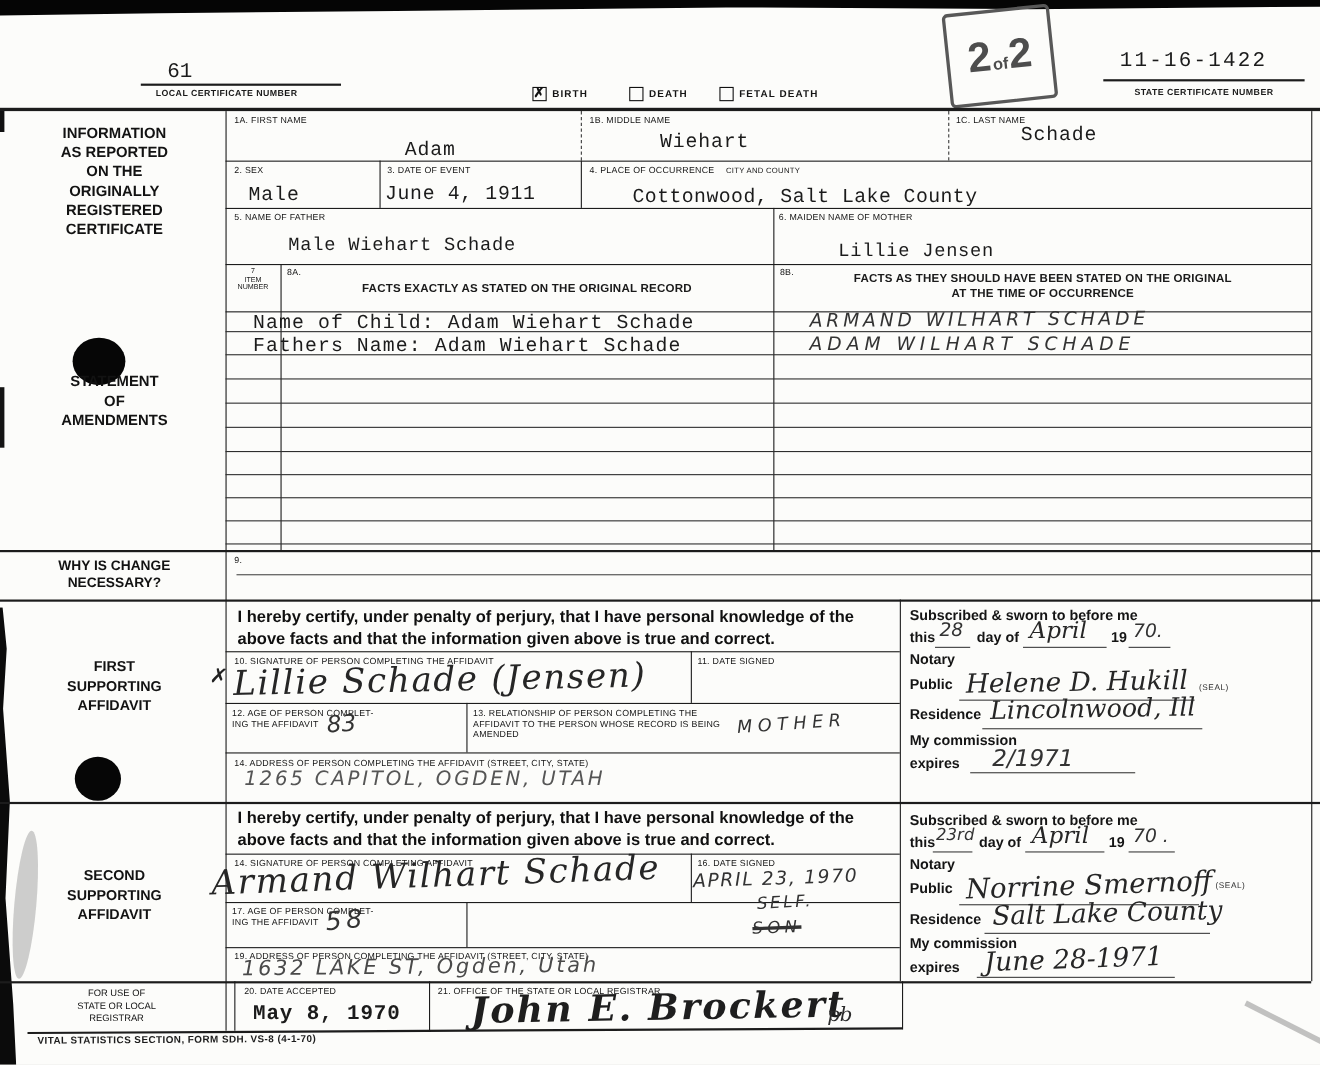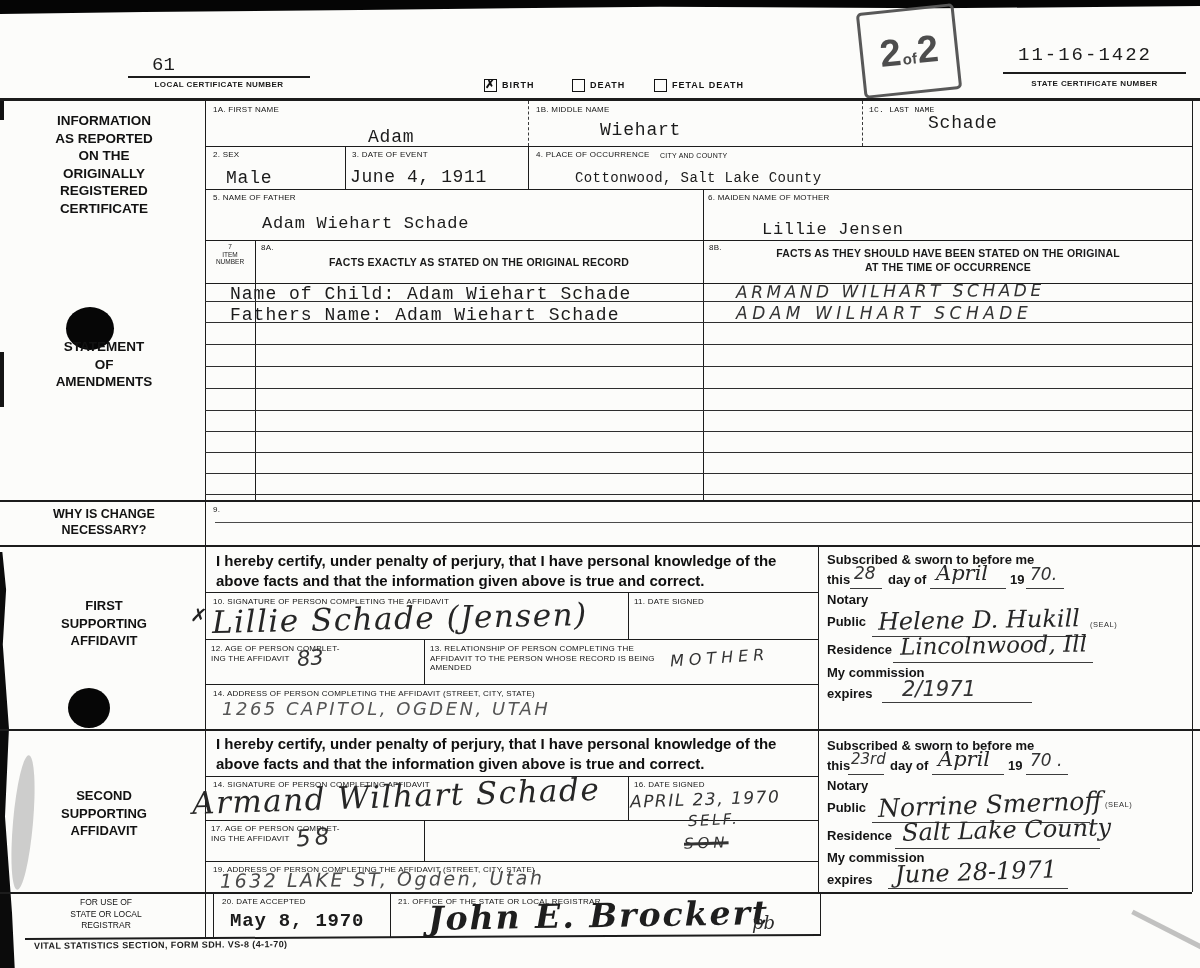--- a/index.html
+++ b/index.html
@@ -49,21 +49,21 @@
 
 
   <div class="stamp">
     <span class="big">2</span>
       <span class="of">of</span>
       <span class="big">2</span>
   </div>
 
   <div class="typed" style="left:152px;top:54px;font-size:19px;">61</div>
   <div class="hl" style="left:128px;top:76px;width:182px;height:2px;"></div>
-  <div class="abs" style="left:128px;top:80px;width:182px;text-align:center;font-size:8px;font-weight:bold;letter-spacing:.4px;">LOCAL CERTIFICATE NUMBER</div>
+  <div class="abs" style="left:115px;top:80px;width:182px;text-align:center;font-size:8px;font-weight:bold;letter-spacing:.4px;">LOCAL CERTIFICATE NUMBER</div>
 
   <div class="typed" style="left:1018px;top:44px;font-size:19px;letter-spacing:2px;">11-16-1422</div>
   <div class="hl" style="left:1003px;top:72px;width:183px;height:2px;"></div>
   <div class="abs" style="left:1003px;top:79px;width:183px;text-align:center;font-size:8px;font-weight:bold;letter-spacing:.4px;">STATE CERTIFICATE NUMBER</div>
 
   <div class="cb" style="left:484px;top:79px;">
     <span class="cbmark">✗</span>
     </div>
   <div class="cblab" style="left:502px;top:80px;">BIRTH</div>
   <div class="cb" style="left:572px;top:79px;">
@@ -140,33 +140,33 @@
 SUPPORTING
 AFFIDAVIT</div>
   <div class="side pre" style="left:30px;top:897px;width:152px;font-size:8.5px;line-height:11.5px;font-weight:normal;">FOR USE OF
 STATE OR LOCAL
 REGISTRAR</div>
 
   <div class="lbl" style="left:213px;top:105px;">1A. FIRST NAME</div>
   <div class="typed" style="left:368px;top:127px;font-size:18px;letter-spacing:.8px;">Adam</div>
   <div class="lbl" style="left:536px;top:105px;">1B. MIDDLE NAME</div>
   <div class="typed" style="left:600px;top:120px;font-size:18px;letter-spacing:.8px;">Wiehart</div>
-  <div class="lbl" style="left:869px;top:105px;font-family:Liberation Mono, monospace;">1C. LAST NAME</div>
+  <div class="lbl" style="left:869px;top:105px;">1C. LAST NAME</div>
   <div class="typed" style="left:928px;top:113px;font-size:18px;letter-spacing:.8px;">Schade</div>
 
   <div class="lbl" style="left:213px;top:150px;">2. SEX</div>
   <div class="typed" style="left:226px;top:168px;font-size:18px;letter-spacing:.8px;">Male</div>
   <div class="lbl" style="left:352px;top:150px;">3. DATE OF EVENT</div>
   <div class="typed" style="left:350px;top:167px;font-size:18px;letter-spacing:.6px;">June 4, 1911</div>
   <div class="lbl" style="left:536px;top:150px;display:inline;">4. PLACE OF OCCURRENCE</div>
   <div class="lbl" style="left:660px;top:151px;font-size:7px;">CITY AND COUNTY</div>
-  <div class="typed" style="left:575px;top:170px;font-size:14px;letter-spacing:.4px;">Cottonwood, Salt Lake County</div>
+  <div class="typed" style="left:575px;top:170px;font-size:18px;letter-spacing:.4px;">Cottonwood, Salt Lake County</div>
 
   <div class="lbl" style="left:213px;top:193px;">5. NAME OF FATHER</div>
-  <div class="typed" style="left:262px;top:214px;font-size:17px;letter-spacing:.7px;">Adam Wiehart Schade</div>
+  <div class="typed" style="left:262px;top:214px;font-size:17px;letter-spacing:.7px;">Male Wiehart Schade</div>
   <div class="lbl" style="left:708px;top:193px;">6. MAIDEN NAME OF MOTHER</div>
   <div class="typed" style="left:762px;top:220px;font-size:17px;letter-spacing:.7px;">Lillie Jensen</div>
 
   <div class="abs pre" style="left:207px;top:243px;width:46px;text-align:center;font-size:6.5px;line-height:7.5px;color:#222;">7
 ITEM
 NUMBER</div>
   <div class="lbl" style="left:261px;top:243px;">8A.</div>
   <div class="abs" style="left:258px;top:256px;width:442px;text-align:center;font-weight:bold;font-size:10.5px;letter-spacing:.2px;">FACTS EXACTLY AS STATED ON THE ORIGINAL RECORD</div>
   <div class="lbl" style="left:709px;top:243px;">8B.</div>
   <div class="abs pre" style="left:708px;top:246px;width:480px;text-align:center;font-weight:bold;font-size:10.5px;line-height:14px;letter-spacing:.2px;">FACTS AS THEY SHOULD HAVE BEEN STATED ON THE ORIGINAL

